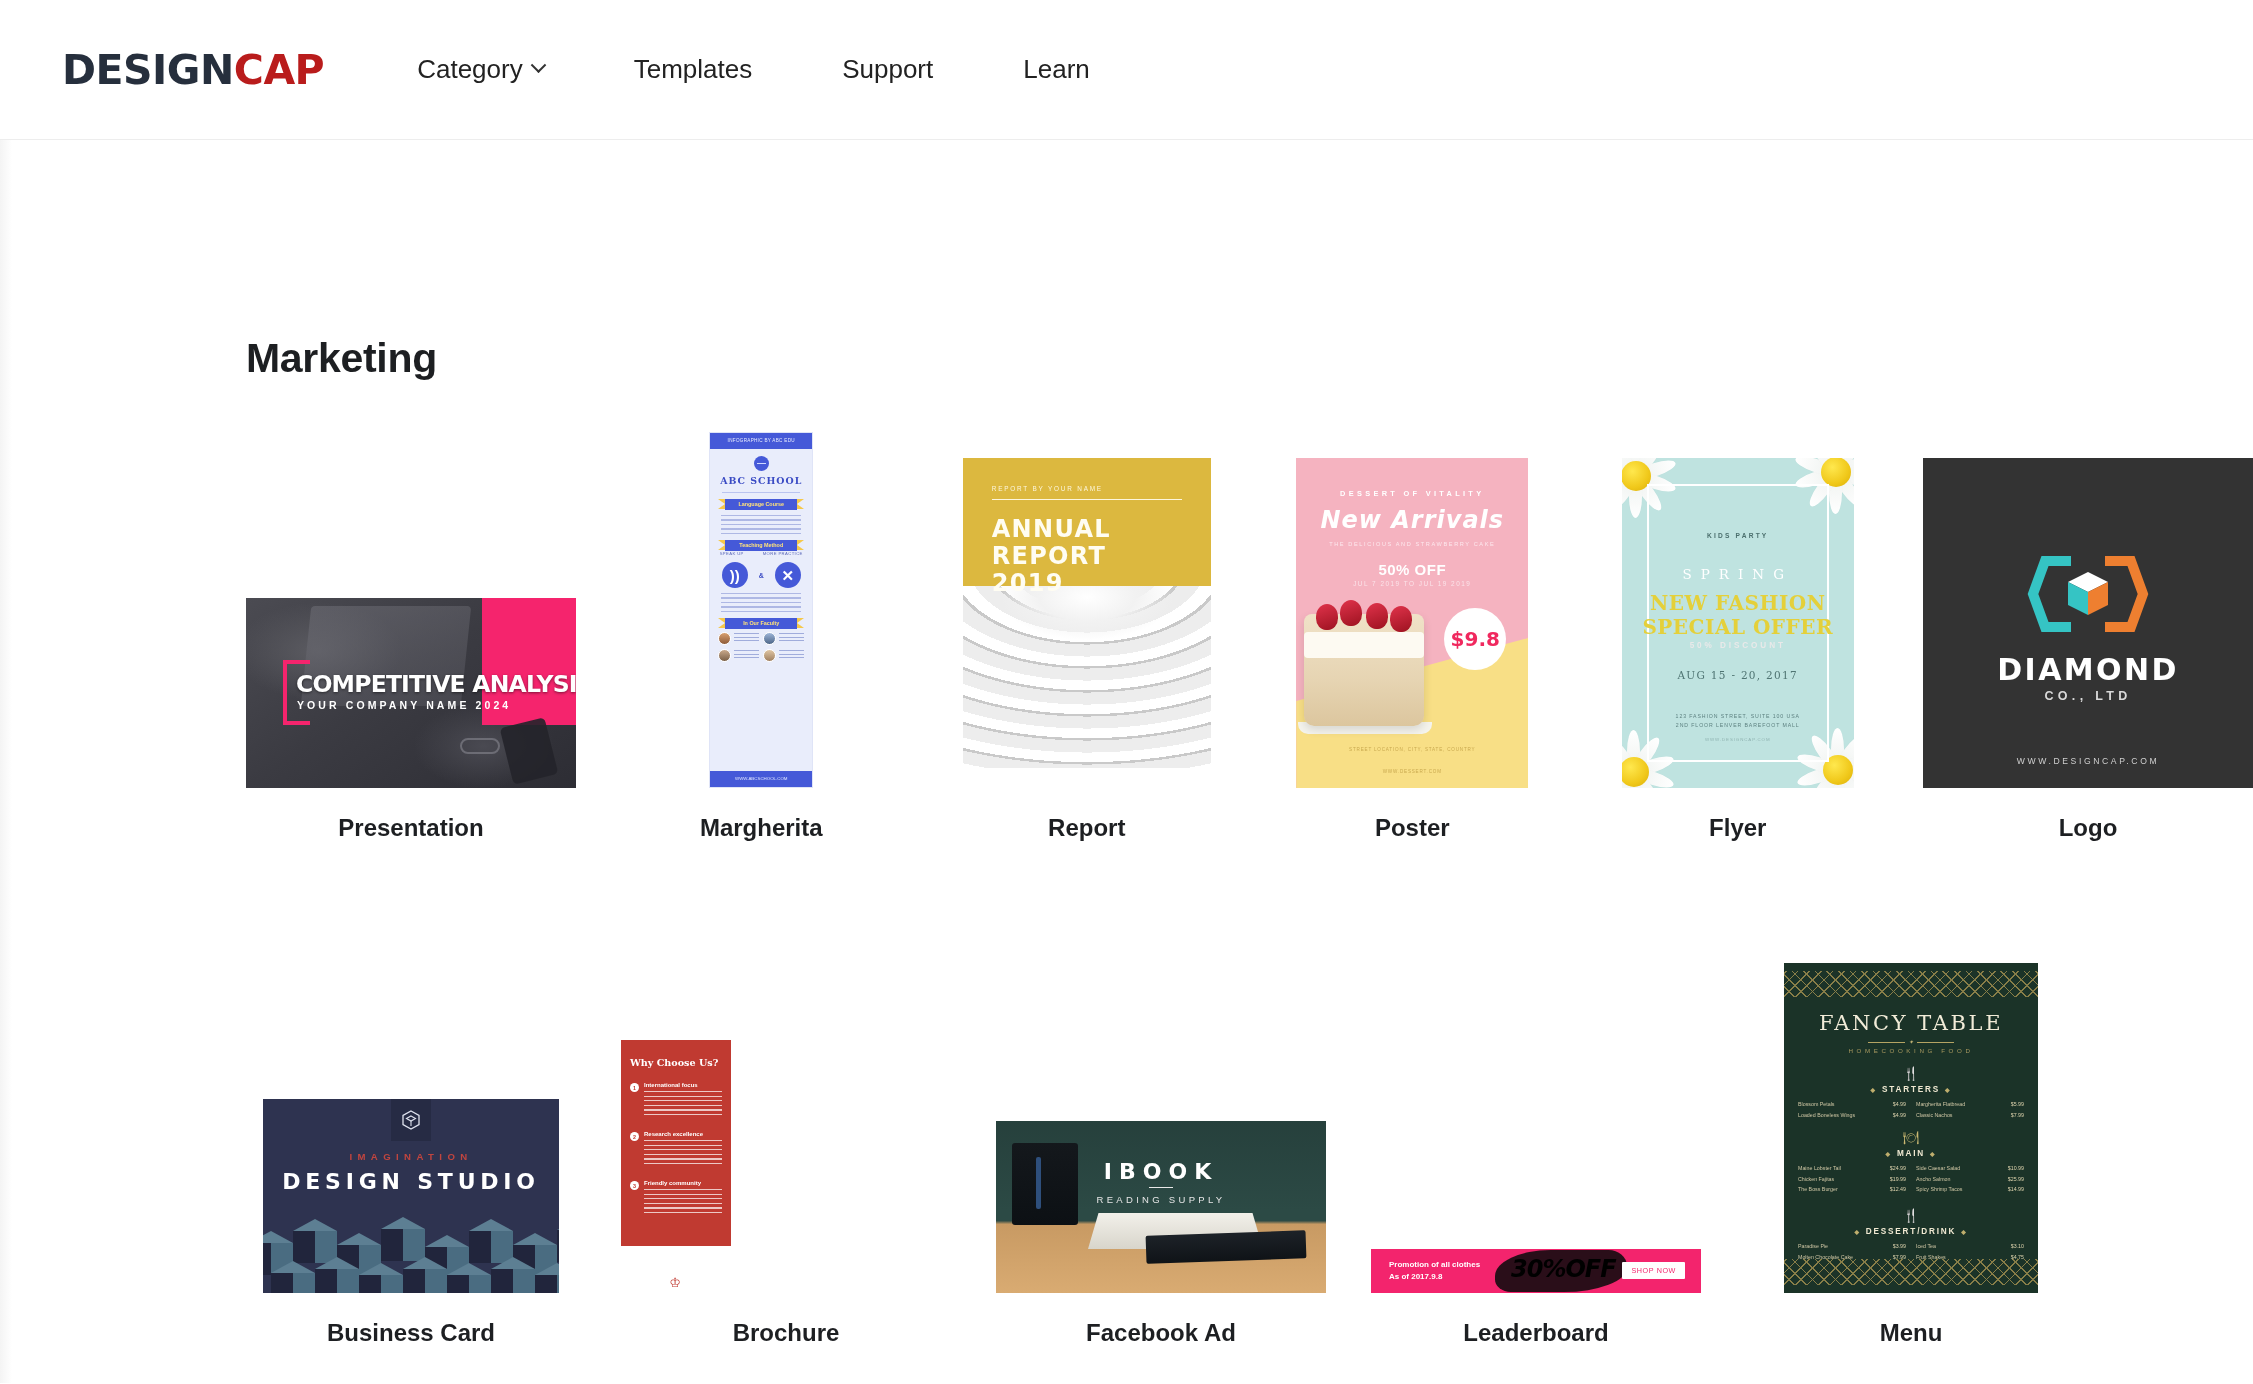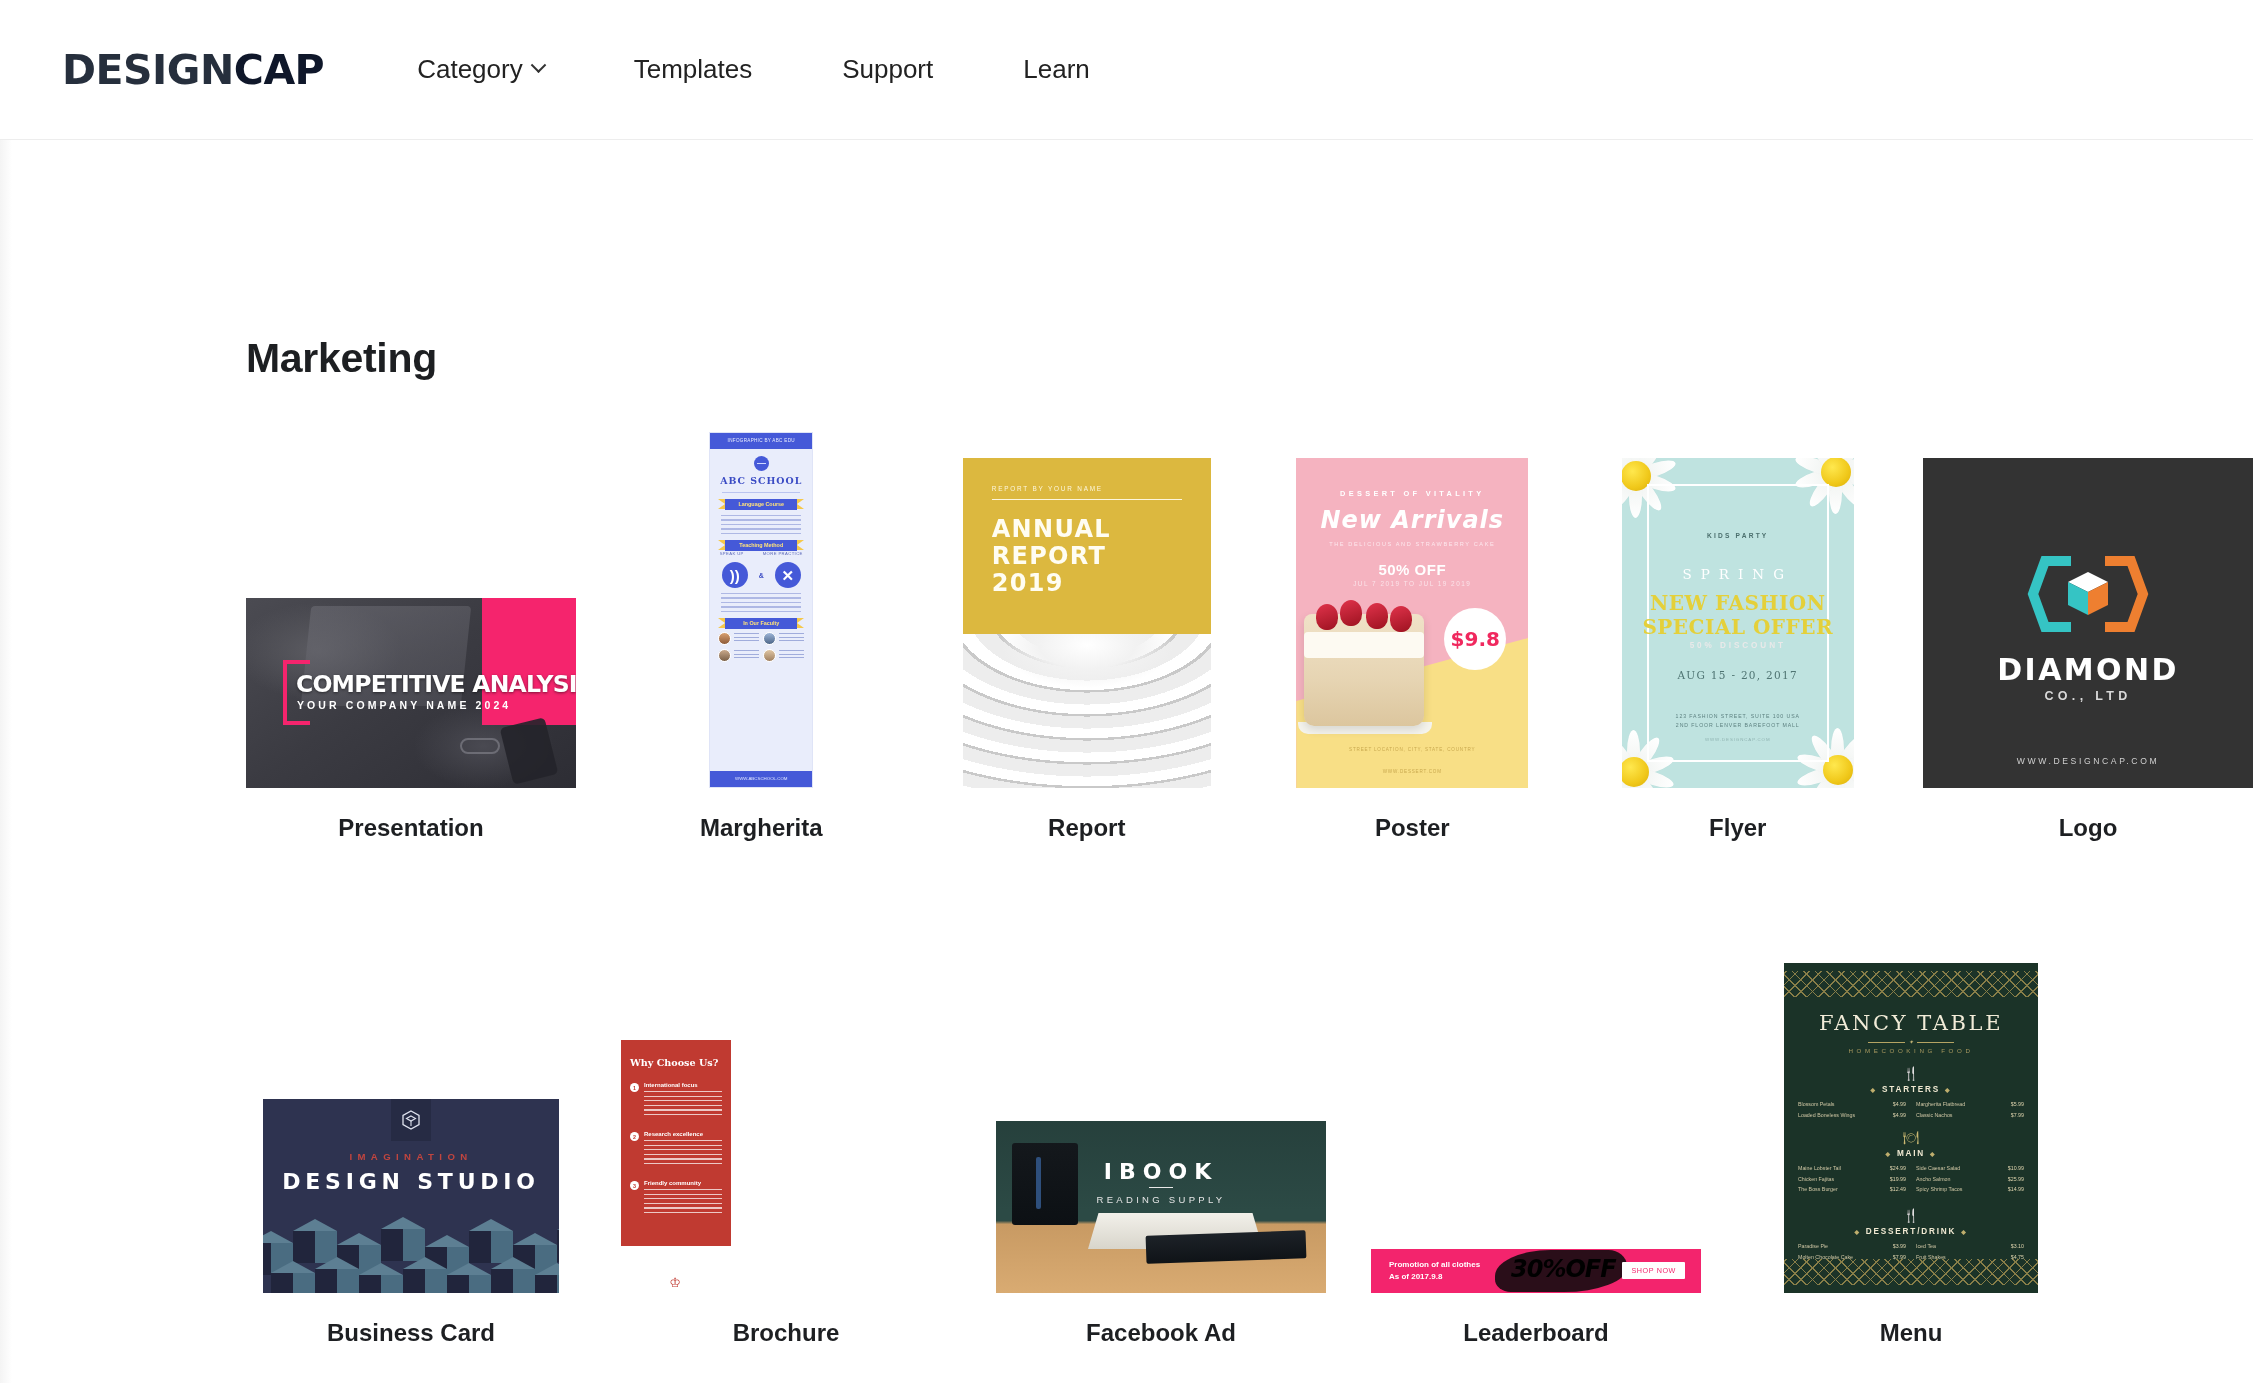--- a/index.html
+++ b/index.html
@@ -23,21 +23,21 @@
   .logo {
     font-size: 41px;
     font-weight: 800;
     letter-spacing: -0.5px;
     font-family: "DejaVu Sans", sans-serif;
     white-space: nowrap;
     display: flex;
     align-items: baseline;
   }
   .logo .l-dark { color: #262f3d; }
-  .logo .l-accent { color: #0f172a; }
+  .logo .l-accent { color: #b91c1c; }
 
   .nav {
     display: flex;
     align-items: center;
     margin-left: 93px;
     gap: 0;
   }
   .nav-item {
     font-size: 26px;
     color: #222222;
@@ -243,21 +243,21 @@
   .ig-ptxt {
     flex: 1;
     height: 11px;
     background: repeating-linear-gradient(to bottom,
       #8e9cd4 0 1.2px, transparent 1.2px 3.6px);
     opacity: .8;
   }
 
   
   .t-report { width: 248px; height: 330px; background: #fff; }
-  .rp-top { height: 176px; background: #dcb83f; position: relative; }
+  .rp-top { height: 128px; background: #dcb83f; position: relative; }
   .rp-kicker {
     position: absolute; left: 29px; top: 27px;
     font-size: 6.4px; color: #fdf6dd; letter-spacing: 1.8px;
   }
   .rp-line {
     position: absolute; left: 29px; top: 41px;
     width: 190px; height: 1.4px; background: #fdf6dd;
   }
   .rp-title {
     position: absolute; left: 29px; top: 58px;

